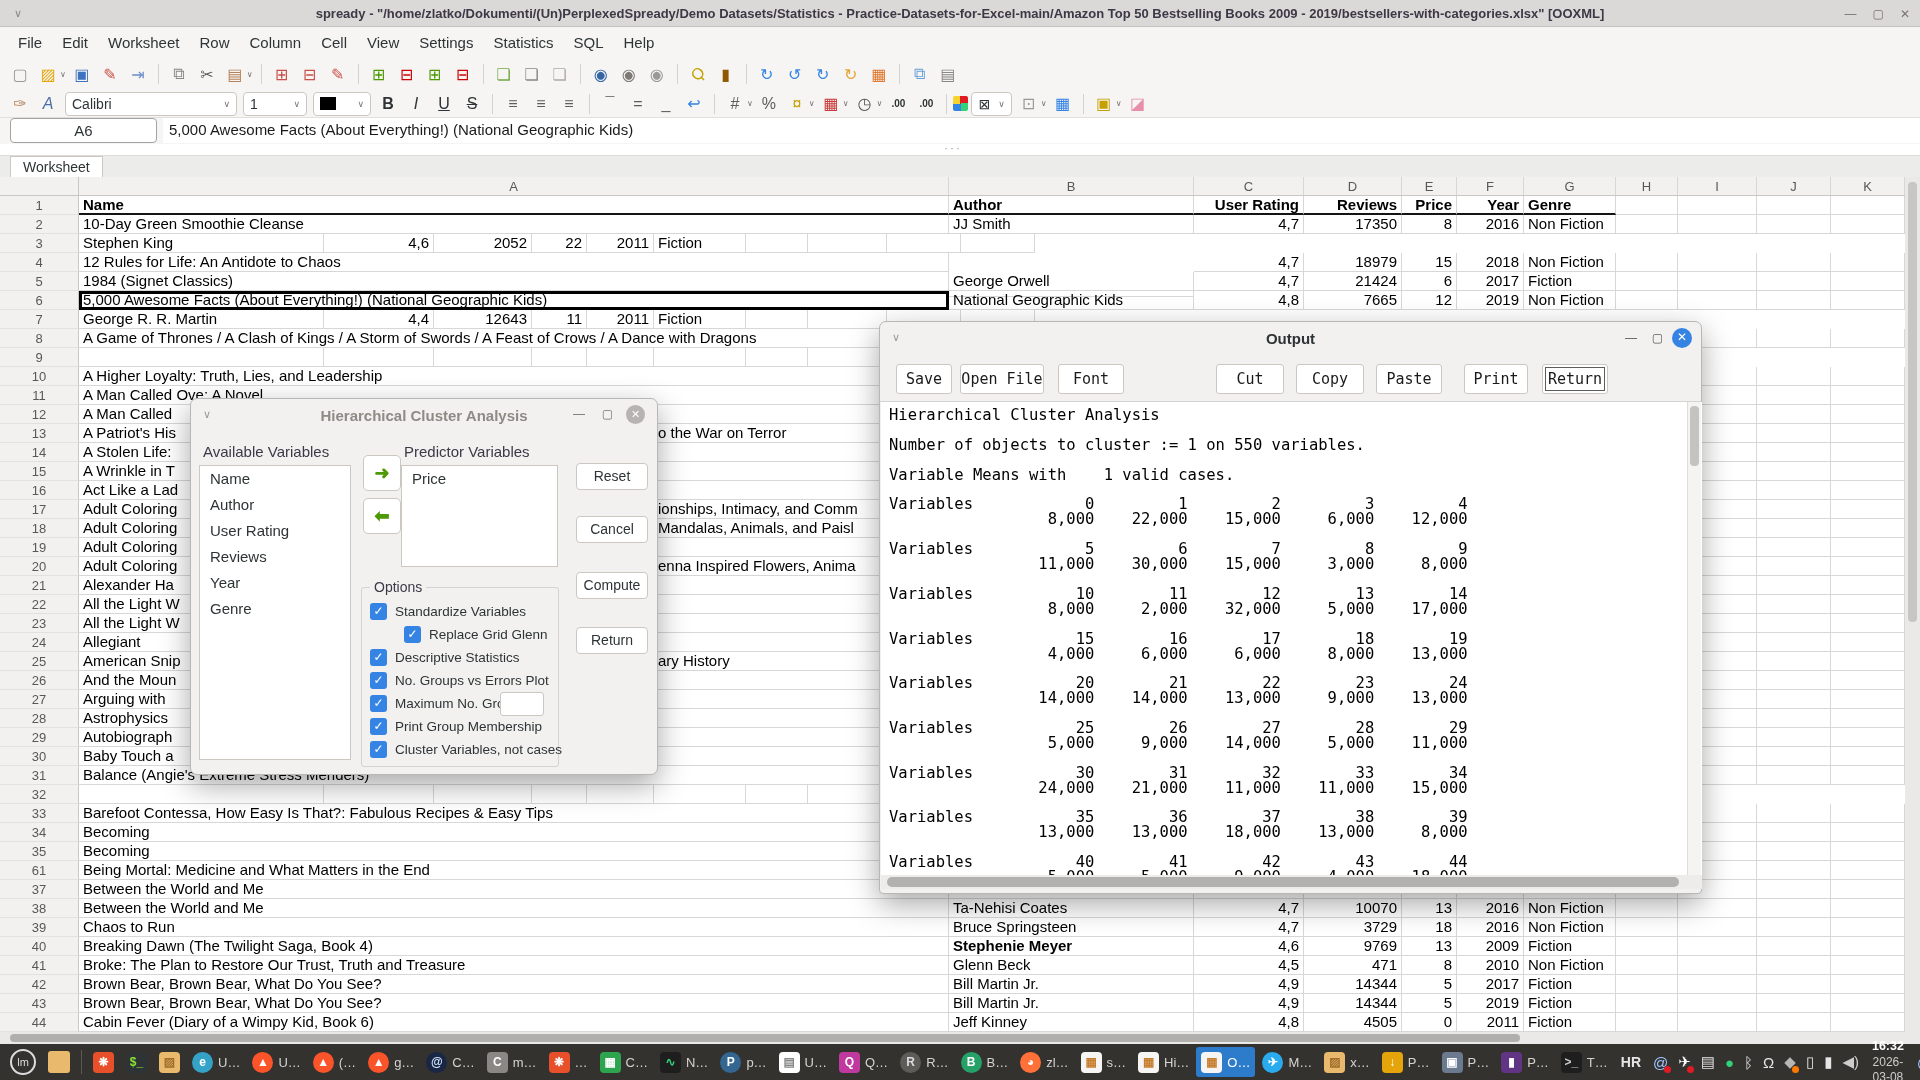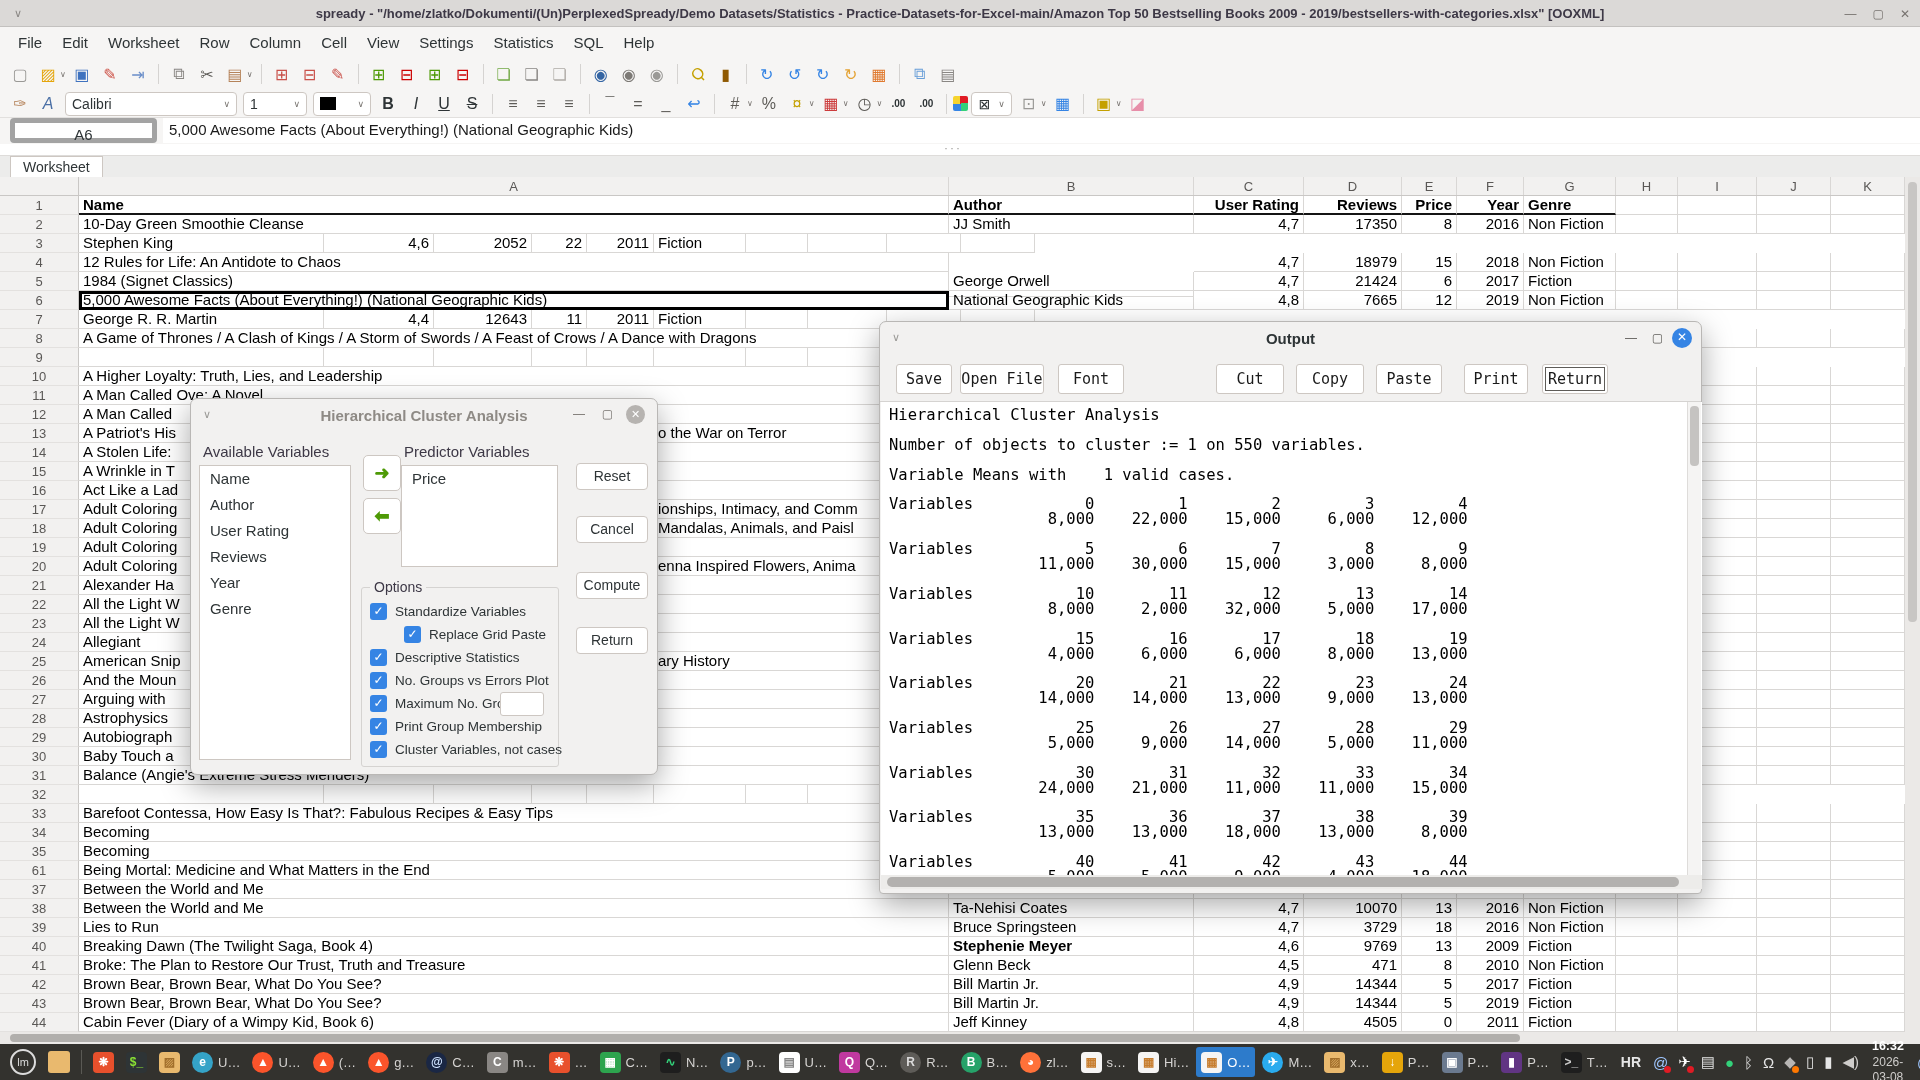--- a/index.html
+++ b/index.html
@@ -32,21 +32,21 @@
   .combo { height:24px; background:#ffffff; border:1px solid #cdc7c2; border-radius:4px;
     display:inline-flex; align-items:center; padding:0 6px; margin:0 3px; font-size:14px; color:#2e3436; }
   .combo .caret { margin-left:auto; font-size:9px; color:#77736f; padding-left:8px; }
   .swatch { width:16px; height:13px; background:#000; display:inline-block; }
   .palette-ic { width:15px; height:15px; border-radius:2px; display:inline-block;
     background:conic-gradient(#e01b24 0 25%, #33d17a 0 50%, #3584e4 0 75%, #f6d32d 0); }
 
   
   #formula-strip { position:absolute; left:0; top:118px; width:1920px; height:26px; background:#f6f5f4; }
   #cellref { position:absolute; left:10px; top:0px; width:147px; height:25px; background:#fff;
-    border:5px solid #a3a3a3; border-radius:4px; text-align:center; font-size:15px; color:#2e3436;
+    border:1px solid #a3a3a3; border-radius:4px; text-align:center; font-size:15px; color:#2e3436;
     line-height:24px; }
   #formula-area { position:absolute; left:163px; top:0; width:1757px; height:25px; background:#fff;
     font-size:15px; color:#1a1a1a; line-height:24px; padding-left:6px; white-space:nowrap; overflow:hidden; }
   #formula-strip2 { position:absolute; left:0; top:144px; width:1920px; height:12px; background:#fff;
     border-bottom:1px solid #dedcda; }
   #formula-expander { position:absolute; left:944px; top:-3px; color:#9a9996; font-size:12px; letter-spacing:2px; }
 
   
   #tabrow { position:absolute; left:0; top:156px; width:1920px; height:21px; background:#ececeb; }
   #sheet-tab { position:absolute; left:10px; top:0px; height:21px; background:#fff; border:1px solid #cdc7c2;
@@ -825,21 +825,21 @@
         <div class="gcell num" style="width: 55px;">13</div>
         <div class="gcell num" style="width: 67px;">2016</div>
         <div class="gcell" style="width: 92px;">Non Fiction</div>
         <div class="gcell" style="width: 62px;"></div>
         <div class="gcell" style="width: 79px;"></div>
         <div class="gcell" style="width: 74px;"></div>
         <div class="gcell" style="width: 74px;"></div>
       </div>
       <div class="grow">
         <div class="rownum">39</div>
-        <div class="gcell" style="width: 870px;">Lies to Run</div>
+        <div class="gcell" style="width: 870px;">Chaos to Run</div>
         <div class="gcell" style="width: 245px;">Bruce Springsteen</div>
         <div class="gcell num" style="width: 110px;">4,7</div>
         <div class="gcell num" style="width: 98px;">3729</div>
         <div class="gcell num" style="width: 55px;">18</div>
         <div class="gcell num" style="width: 67px;">2016</div>
         <div class="gcell" style="width: 92px;">Non Fiction</div>
         <div class="gcell" style="width: 62px;"></div>
         <div class="gcell" style="width: 79px;"></div>
         <div class="gcell" style="width: 74px;"></div>
         <div class="gcell" style="width: 74px;"></div>
@@ -948,21 +948,21 @@
     </div>
   <div id="options-box">
     <div id="options-legend">Options</div>
     <div id="options-rows" style="padding-top:12px">
         <div class="opt-row">
           <span class="cb">✓</span>
           <span class="opt-label">Standardize Variables</span>
         </div>
         <div class="opt-row indent">
           <span class="cb">✓</span>
-          <span class="opt-label">Replace Grid Paste</span>
+          <span class="opt-label">Replace Grid Glenn</span>
         </div>
         <div class="opt-row">
           <span class="cb">✓</span>
           <span class="opt-label">Descriptive Statistics</span>
         </div>
         <div class="opt-row">
           <span class="cb">✓</span>
           <span class="opt-label">No. Groups vs Errors Plot</span>
         </div>
         <div class="opt-row">

